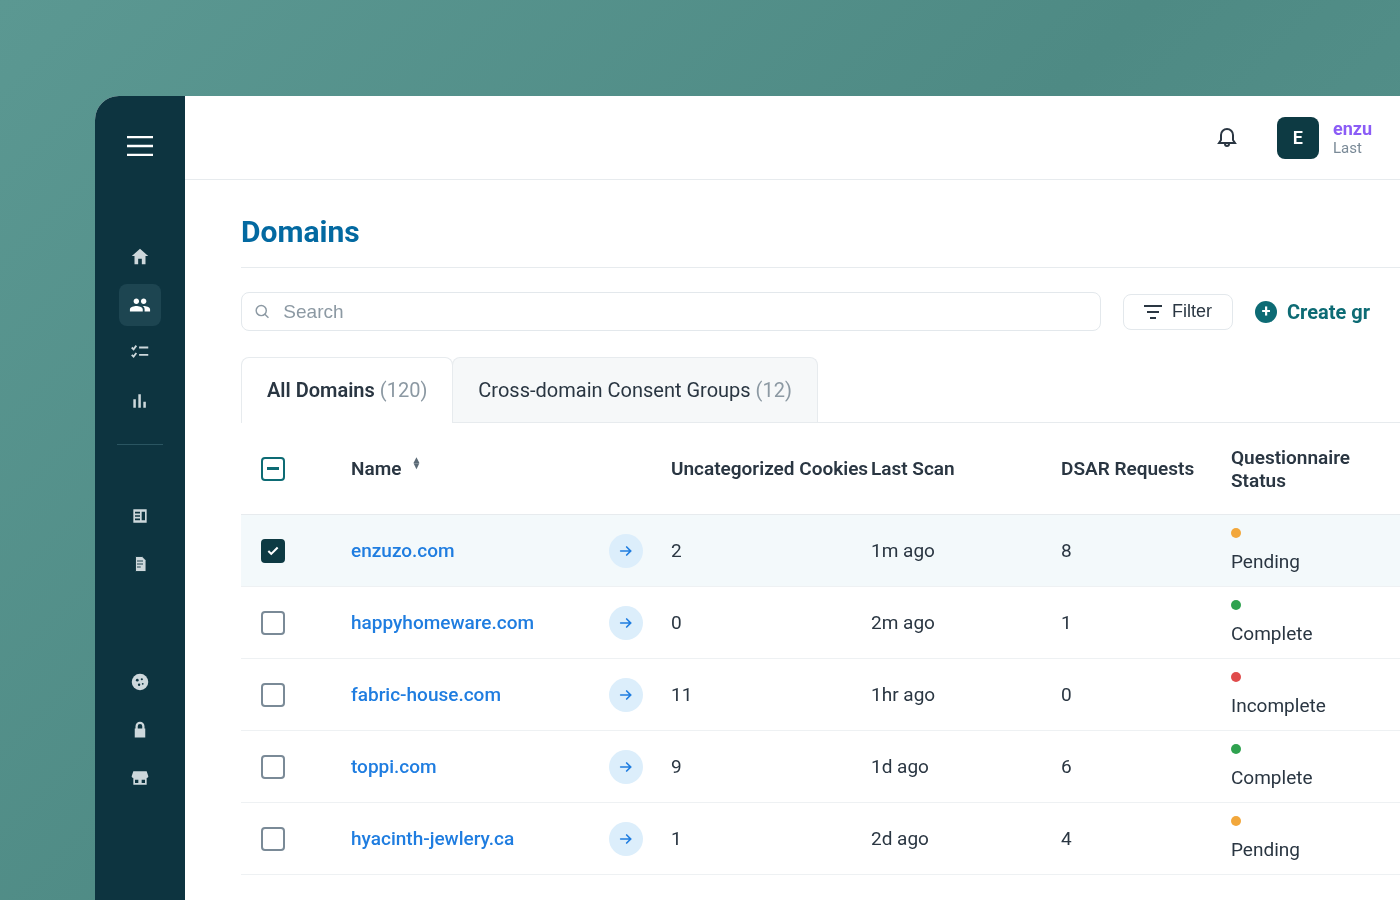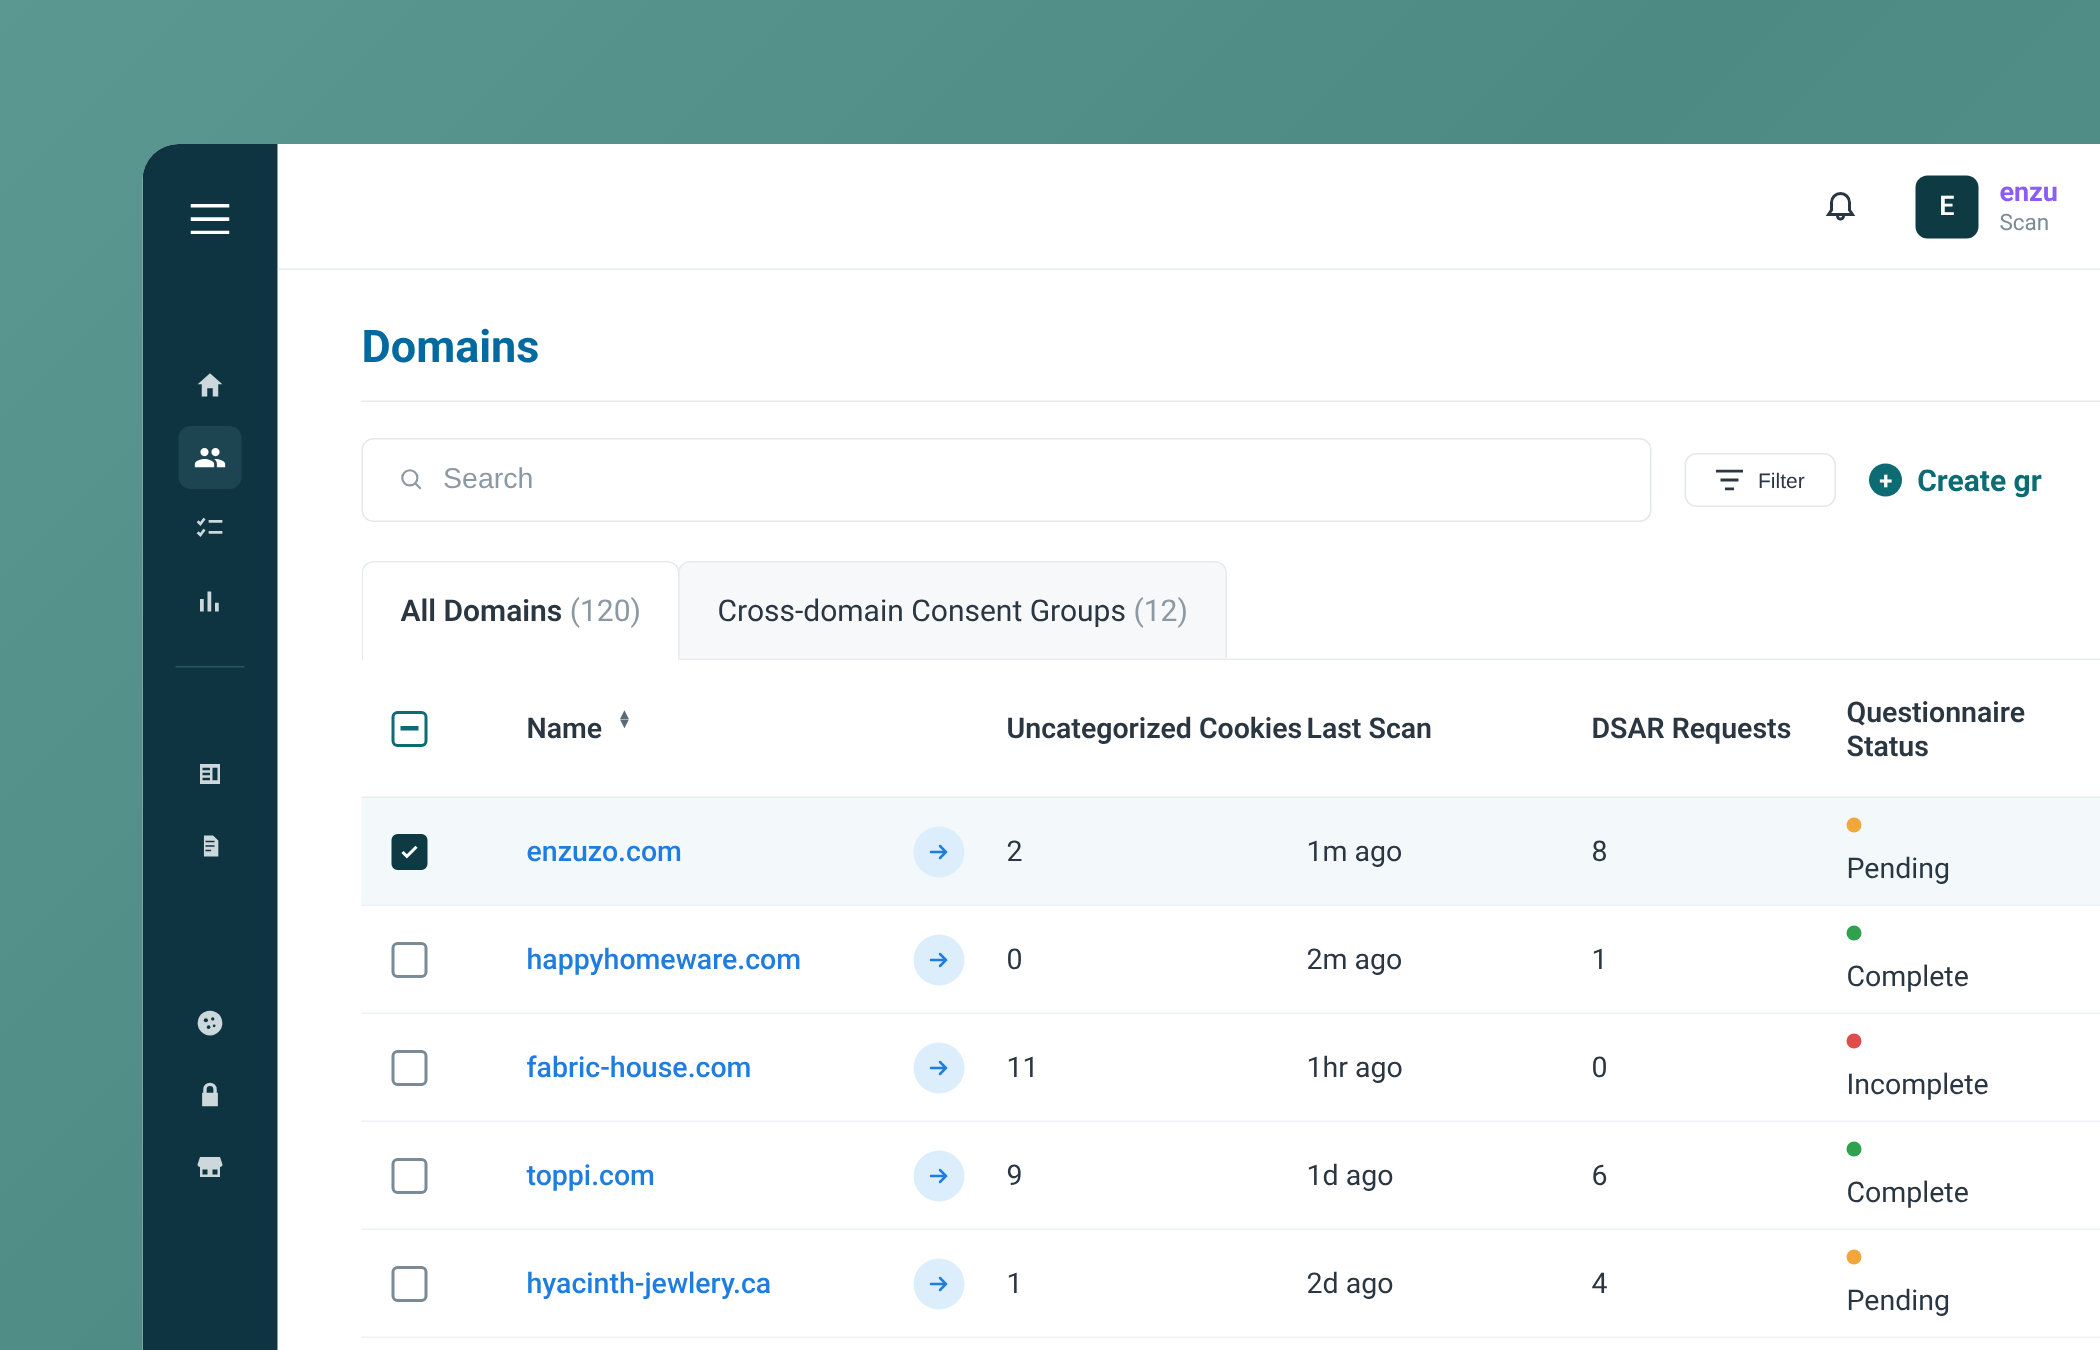--- a/index.html
+++ b/index.html
@@ -103,44 +103,44 @@
     }
     .title-rule { height:1px; background:#e7ebee; margin-bottom: 24px; }
     .toolbar {
       display: flex;
       align-items: center;
       gap: 22px;
       margin-bottom: 26px;
     }
     .search-box {
       flex: 0 0 860px;
-      height: 56px;
+      height: 39px;
       border: 1px solid #e3e8ec;
       border-radius: 8px;
       display: flex;
       align-items: center;
-      padding: 0 24px;
+      padding: 0 12px;
       gap: 12px;
       color: #8c99a3;
     }
     .search-box input {
       border: none; outline: none; font-size: 19px;
       color: #2a3642; width: 100%; background: transparent;
     }
     .search-box input::placeholder { color: #8c99a3; font-weight:400; }
     .filter-btn {
       height: 36px;
       padding: 0 20px;
       border: 1px solid #e3e8ec;
       border-radius: 8px;
       background: #fff;
       display: flex;
       align-items: center;
       gap: 10px;
-      font-size: 14px;
+      font-size: 18px;
       color: #2a3642;
       cursor: pointer;
       font-weight: 500;
     }
     .create-btn {
       display: flex;
       align-items: center;
       gap: 10px;
       color: #0d6b74;
       font-weight: 700;
@@ -295,21 +295,21 @@
     <div class="topbar">
       <div class="topbar-bell">
         <svg width="24" height="26" viewBox="0 0 24 24">
             <path fill="none" stroke="currentColor" stroke-width="2" d="M18 16v-5a6 6 0 10-12 0v5l-2 3h16l-2-3zM10 20a2 2 0 004 0"></path>
           </svg>
       </div>
       <div class="topbar-account">
         <div class="avatar">E</div>
         <div class="account-text">
           <span class="account-name">enzu</span>
-          <span class="account-sub">Scan</span>
+          <span class="account-sub">Last</span>
         </div>
       </div>
     </div>
 
     <div class="content">
       <h1 class="page-title">Domains</h1>
       <div class="title-rule"></div>
 
       <div class="toolbar">
         <div class="search-box">

